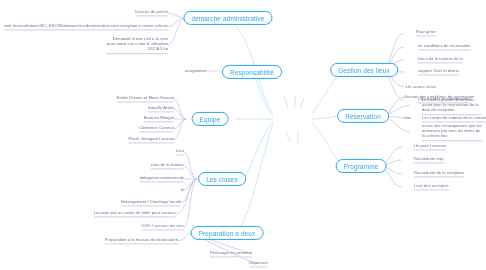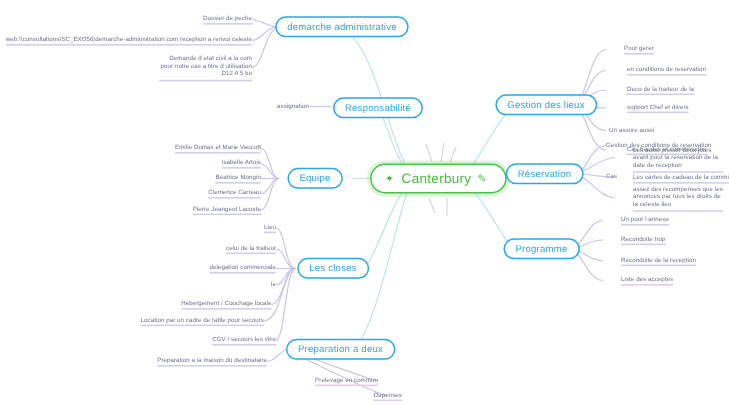--- a/index.html
+++ b/index.html
@@ -118,25 +118,20 @@
       <path d="M382 116 C 394 116, 398 118, 410 118"></path>
       <path d="M382 116 C 394 118, 398 131, 410 132"></path>
 
       <path d="M378 166 C 390 166, 390 148, 402 147"></path>
       <path d="M378 166 C 390 166, 390 160, 402 160"></path>
       <path d="M378 166 C 390 166, 390 173, 402 174"></path>
       <path d="M378 166 C 390 167, 390 186, 402 187"></path>
     </g>
   </svg>
 
-  <div class="node central" style="left:292px;top:119px;">
-    <span class="leaf-ico">✦</span>
-    <span>Canterbury</span>
-    <span class="leaf-ico">✎</span>
-  </div>
 
   <div class="node branch" style="left:228px;top:18px;">
     <span>demarche administrative</span>
   </div>
 
   <div class="node branch" style="left:252px;top:72px;">
     <span>Responsabilité</span>
   </div>
 
   <div class="node branch" style="left:210px;top:119px;">

